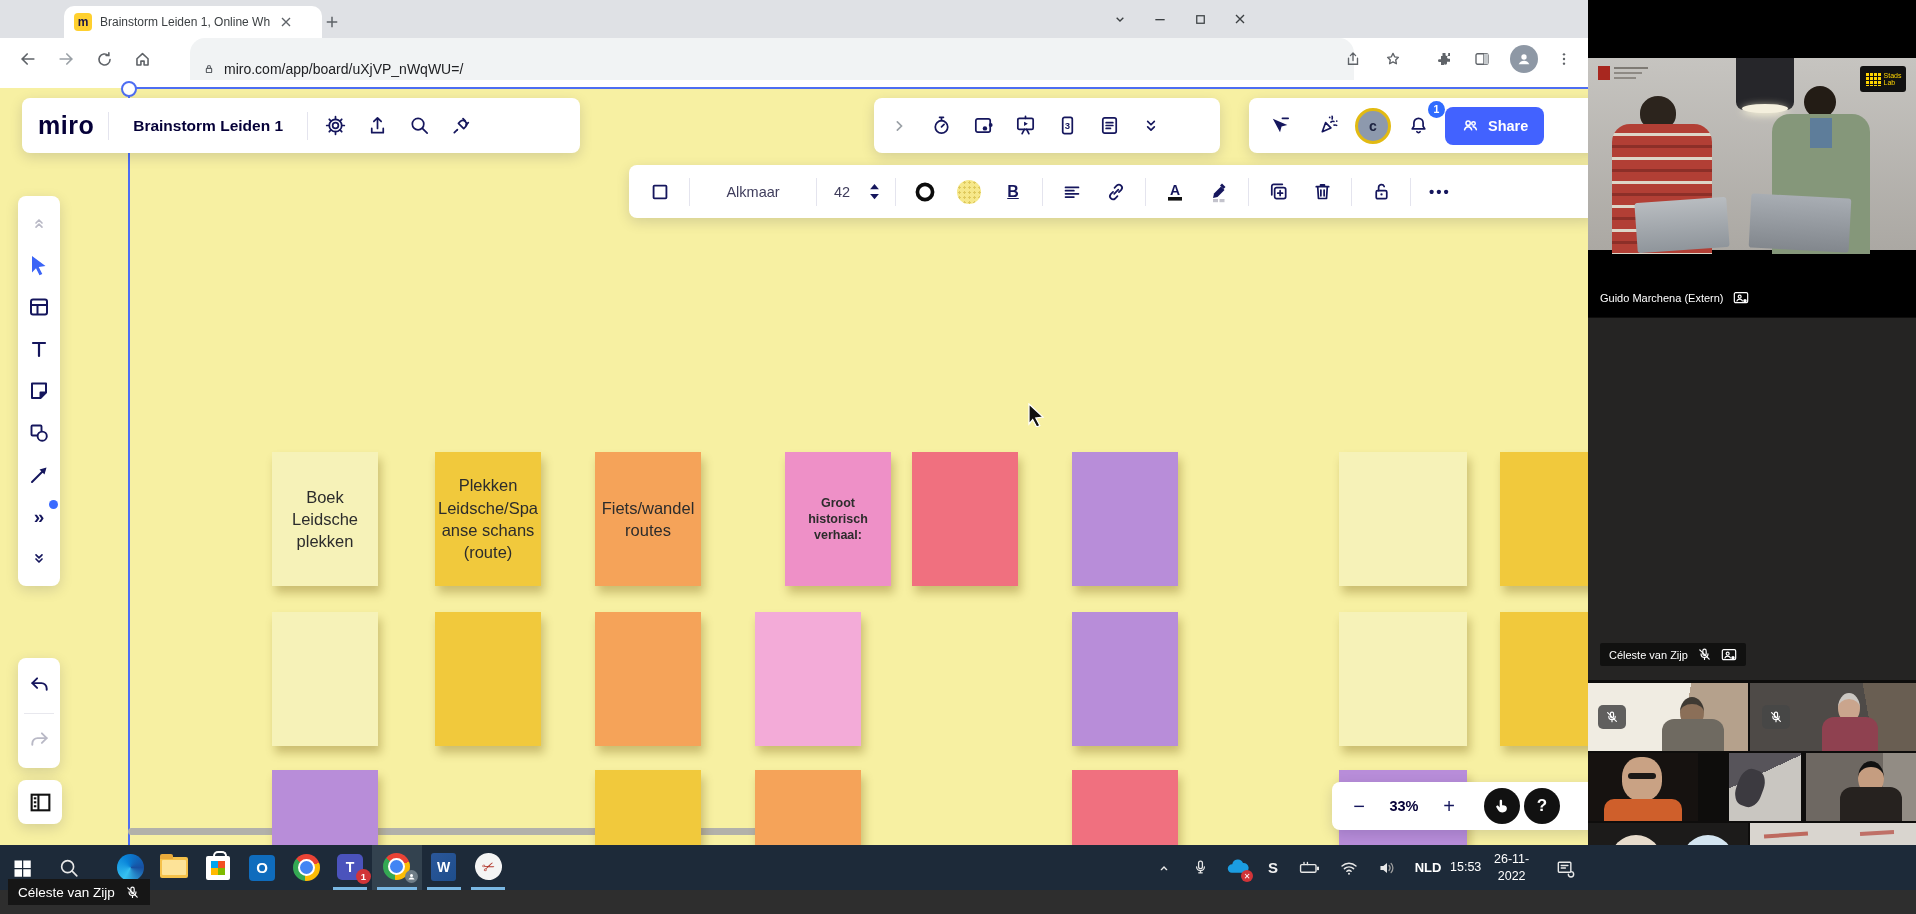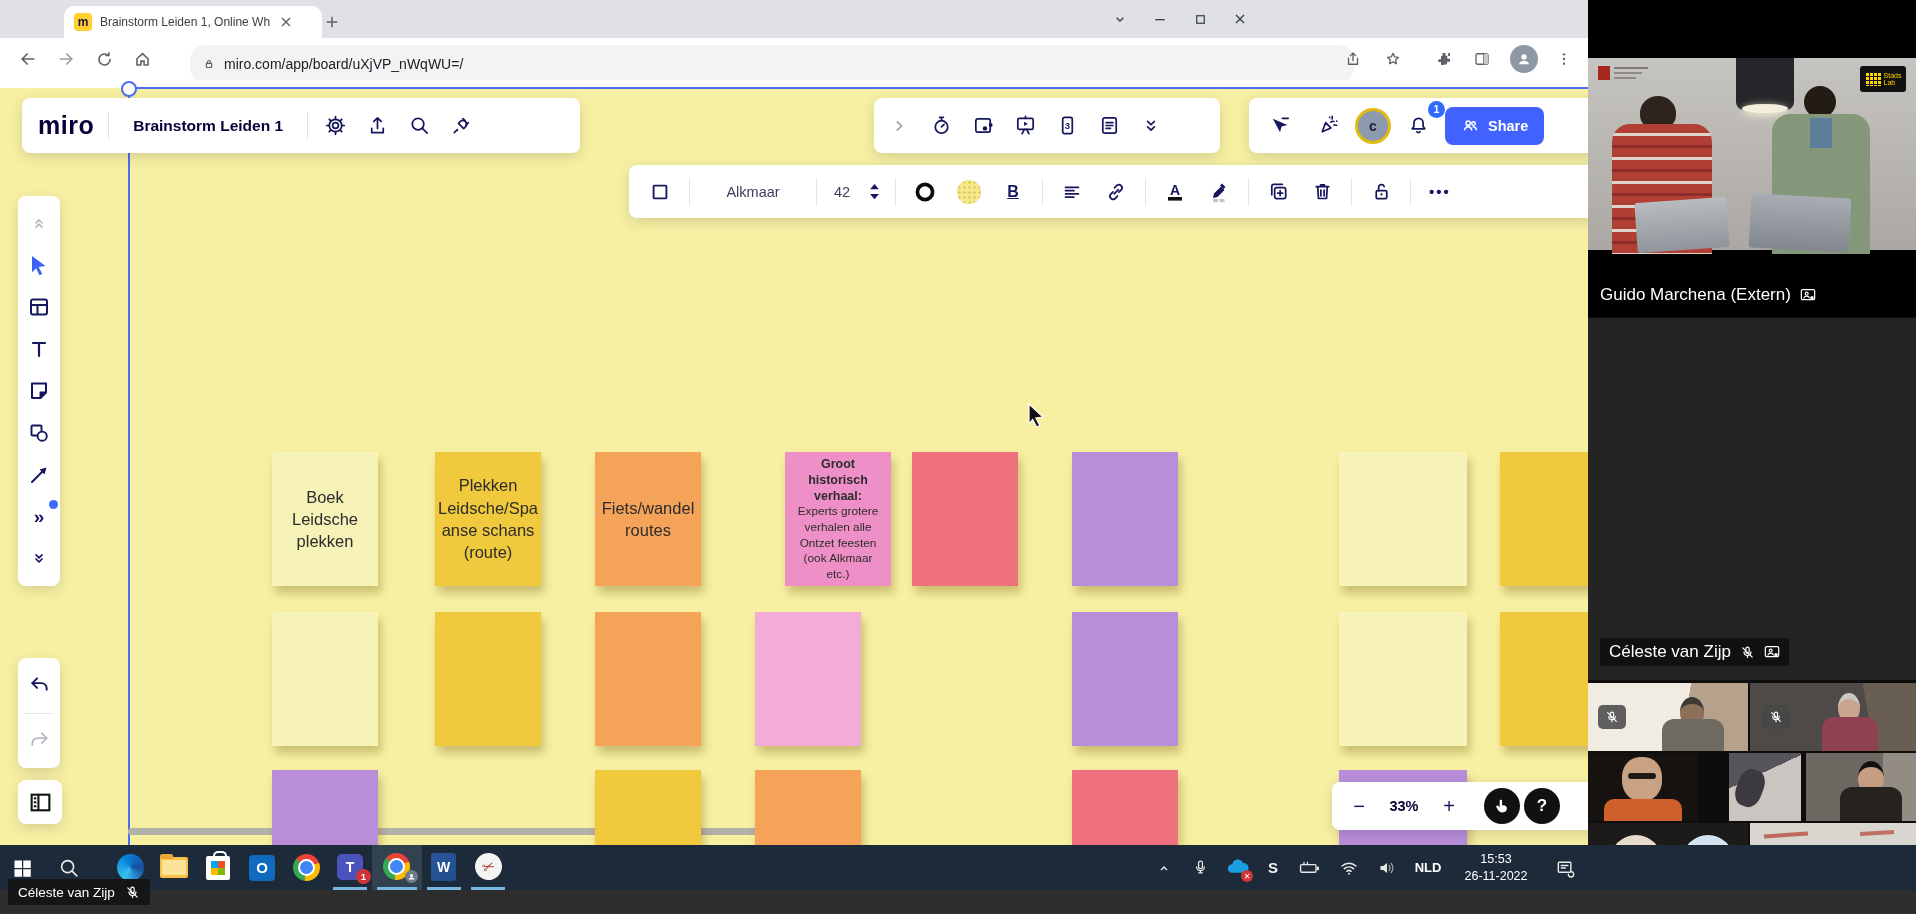--- a/index.html
+++ b/index.html
@@ -12,22 +12,22 @@
 
   
   .tabstrip{left:0;top:0;width:1588px;height:38px;background:#dfe1e5;}
   .tab{left:64px;top:6px;width:238px;height:32px;background:#fff;border-radius:10px 10px 0 0;
        padding:0 10px;gap:8px;}
   .favicon{width:18px;height:18px;background:#ffd02f;border-radius:4px;color:#1a1347;
            font-weight:bold;font-size:12px;flex:none;}
   .tab-title{font-size:12px;color:#3c4043;white-space:nowrap;overflow:hidden;width:170px;}
   .addressbar{left:0;top:38px;width:1588px;height:42px;background:#fff;border-bottom:1px solid #dadce0;}
   .navbtn{width:32px;height:32px;border-radius:50%;}
-  .omnibox{left:190px;top:7px;width:1140px;height:30px;background:#f1f3f4;border-radius:15px;
-           padding:4px 12px;gap:8px;}
+  .omnibox{left:190px;top:0;width:1140px;height:30px;background:#f1f3f4;border-radius:15px;
+           padding:16px 12px;gap:8px;}
   .url{font-size:14px;color:#202124;}
   .winctl{width:40px;height:32px;}
 
   
   .app{left:0;top:80px;width:1588px;height:765px;background:#f7f0a2;overflow:hidden;}
   .appwhitestrip{left:0;top:0;width:1588px;height:8px;background:#fff;}
   .frame-hline{left:128px;top:7px;width:1460px;height:2px;background:#4e6ef2;}
   .frame-vline{left:128px;top:7px;width:2px;height:758px;background:#4e6ef2;}
   .frame-handle{left:121px;top:1px;width:12px;height:12px;border:2px solid #4e6ef2;background:#fff;border-radius:50%;}
   .panel{background:#fff;border-radius:8px;box-shadow:0 4px 14px rgba(5,0,56,.14);position:absolute;}
@@ -64,21 +64,21 @@
   .note-h{font-size:12.5px;font-weight:bold;color:#2c2c2c;line-height:1.3;}
   .note-t.small{font-size:11.8px;line-height:1.32;}
   .hscroll{left:128px;top:748px;width:676px;height:7px;background:#b2b1aa;border-radius:4px;}
   .zoompanel{left:1332px;top:702px;height:48px;width:248px;padding:0 10px;gap:4px;z-index:6;}
   .zoomtxt{font-size:14.5px;font-weight:bold;color:#050038;width:48px;text-align:center;}
   .blackcirc{width:36px;height:36px;border-radius:50%;background:#111;color:#fff;}
 
   
   .vpanel{left:1588px;top:0;width:328px;height:914px;background:#0e0d0c;overflow:hidden;}
   .vlabel{position:absolute;left:12px;display:flex;align-items:center;gap:9px;color:#fff;
-          font-size:17px;background:rgba(12,12,12,.78);padding:4px 9px;border-radius:2px;}
+          font-size:11px;background:rgba(12,12,12,.78);padding:4px 9px;border-radius:2px;}
   .micbadge{width:28px;height:24px;border-radius:5px;background:rgba(70,70,70,.85);}
   .avcirc{border-radius:50%;display:flex;align-items:center;justify-content:center;font-weight:bold;}
 
   
   .taskbar{left:0;top:845px;width:1916px;height:45px;background:#1d2a39;display:flex;align-items:center;}
   .tbicon{width:44px;height:45px;position:relative;flex:none;}
   .ubar{position:absolute;bottom:0;left:5px;right:5px;height:3px;background:#79b7e3;}
   .bottomstrip{left:0;top:890px;width:1916px;height:24px;background:#2e2e2e;}
   .shareoverlay{left:8px;top:879px;height:26px;background:#161616;color:#fff;font-size:13.5px;
                 padding:0 10px;gap:10px;z-index:20;}
@@ -206,21 +206,20 @@
         <div class="note-t">Boek Leidsche plekken</div>
       </div>
       <div class="note" style="left: 435px; top: 372px; width: 106px; background: rgb(241, 201, 60);">
         <div class="note-t">Plekken Leidsche/Spa anse schans (route)</div>
       </div>
       <div class="note" style="left: 595px; top: 372px; width: 106px; background: rgb(245, 163, 89);">
         <div class="note-t">Fiets/wandel routes</div>
       </div>
       <div class="note" style="left: 785px; top: 372px; width: 106px; background: rgb(238, 144, 199);">
         <div class="note-h">Groot historisch verhaal:</div>
-        <div class="note-t small">Experts grotere verhalen alle Ontzet feesten (ook Alkmaar etc.)</div>
       </div>
       <div class="note" style="left: 912px; top: 372px; width: 106px; background: rgb(240, 112, 127);"></div>
       <div class="note" style="left: 1072px; top: 372px; width: 106px; background: rgb(184, 141, 217);"></div>
       <div class="note" style="left: 1339px; top: 372px; width: 128px; background: rgb(246, 242, 184);"></div>
       <div class="note" style="left: 1500px; top: 372px; width: 106px; background: rgb(241, 201, 60);"></div>
       <div class="note" style="left: 272px; top: 532px; width: 106px; background: rgb(246, 242, 184);"></div>
       <div class="note" style="left: 435px; top: 532px; width: 106px; background: rgb(241, 201, 60);"></div>
       <div class="note" style="left: 595px; top: 532px; width: 106px; background: rgb(245, 163, 89);"></div>
       <div class="note" style="left: 755px; top: 532px; width: 106px; background: rgb(243, 171, 216);"></div>
       <div class="note" style="left: 1072px; top: 532px; width: 106px; background: rgb(184, 141, 217);"></div>
@@ -808,21 +807,21 @@
         <circle cx="12" cy="18" r="1.2" fill="#e8e8e8" stroke="none"></circle>
       </svg>
     </span>
   <span class="tbicon ic" style="width:38px;">
     <svg width="20" height="18" viewBox="0 0 24 22" fill="#e8e8e8">
         <path d="M4 8.5v5h3.5L12 17V5L7.5 8.5z"></path>
         <path d="M14.5 8a4.5 4.5 0 0 1 0 6M17 5.5a8 8 0 0 1 0 11" stroke="#9c9c9c" stroke-width="1.6" fill="none" stroke-linecap="round"></path>
       </svg>
     </span>
   <span class="nld ic" style="width:44px;height:42px;font-weight:bold;">NLD</span>
-  <span class="traytime ic" style="flex-direction:column;width:92px;height:45px;justify-content:center;text-align:center;">
+  <span class="traytime ic" style="flex-direction:row;width:92px;height:45px;justify-content:center;text-align:center;">
     <span>15:53</span>
     <span>26-11-2022</span>
   </span>
   <span class="tbicon ic" style="width:46px;">
     <svg width="20" height="20" viewBox="0 0 24 24" stroke="#e8e8e8" stroke-width="1.7" fill="none" stroke-linecap="round">
         <rect x="4" y="5" width="15" height="12" rx="1"></rect>
         <path d="M7.5 9h8M7.5 12h5"></path>
         <path d="M16 19.5a3.2 3.2 0 1 0 3.2-3.2"></path>
       </svg>
     </span>

